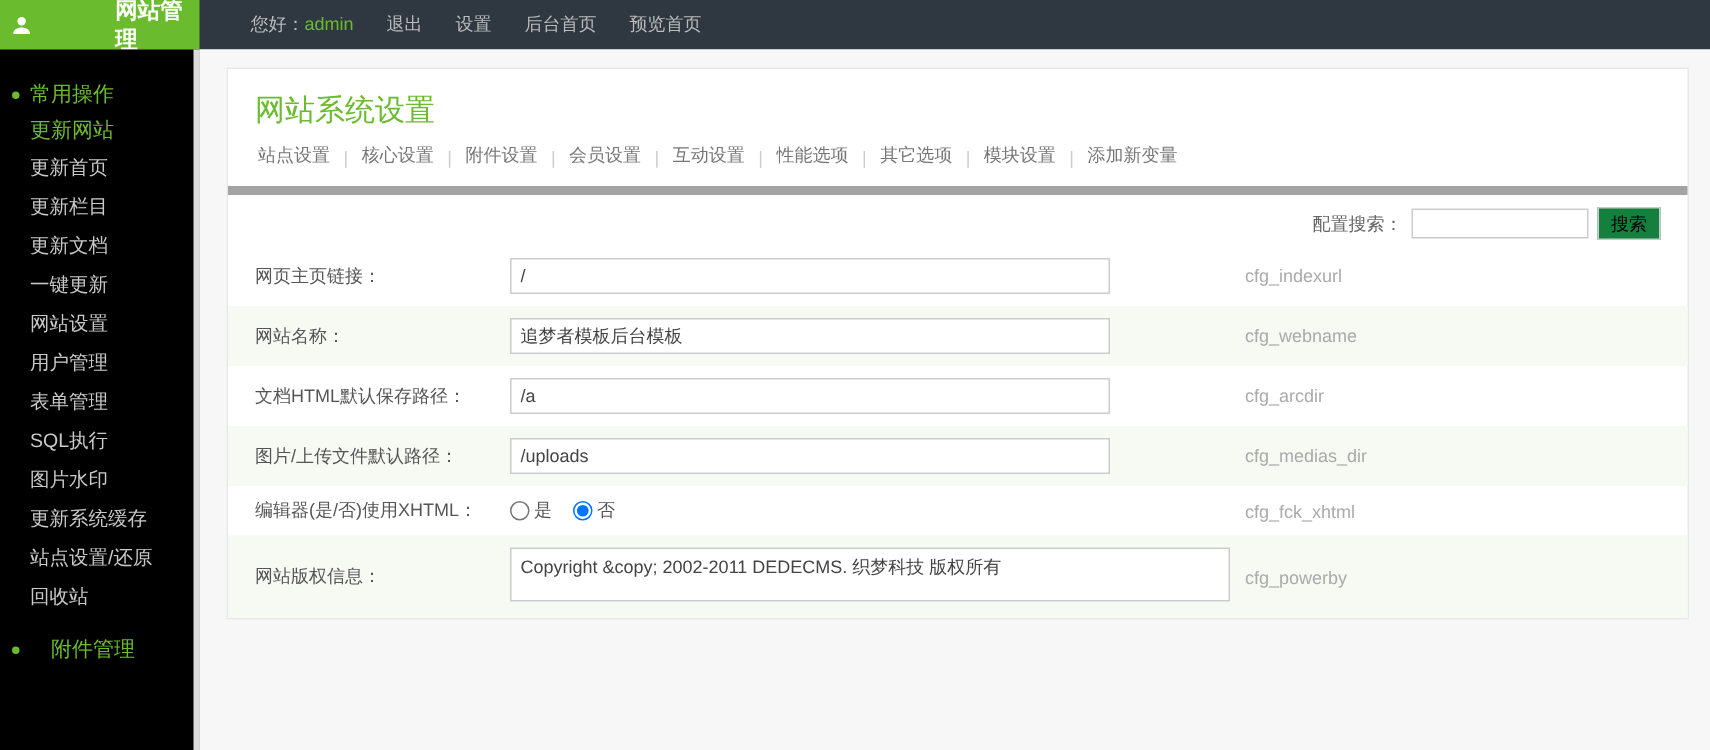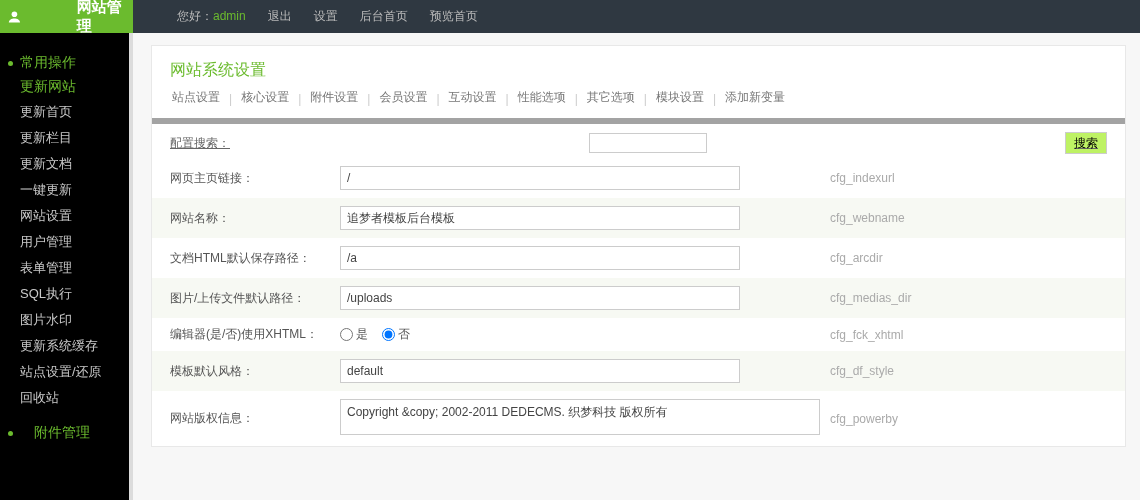--- a/index.html
+++ b/index.html
@@ -1,40 +1,40 @@
 <!DOCTYPE html>
 <html><head>
 <meta charset="utf-8">
 <style>
 * { margin:0; padding:0; box-sizing:border-box; font-family:"Microsoft YaHei",Arial,sans-serif; }
 body { width:1140px; height:500px; overflow:hidden; background:#fff; }
 .top { height:33px; background:#2f3841; display:flex; align-items:center; color:#bbb; font-size:12px; }
 .logo { width:133px; height:33px; background:#6bbb2e; color:#fff; font-size:15px; display:flex; align-items:center; font-weight:bold; padding-left:6px;gap:48px; }
 .logo svg { margin-right:6px; }
-.top-nav { display:flex; align-items:center; margin-left:44px; gap:22px; }
+.top-nav { display:flex; align-items:center; margin-left:34px; gap:22px; }
 .top-nav span { cursor:pointer; }
 .hello { color:#6bbb2e; }
 .layout { display:flex; height:467px; }
 .side { width:133px; background:#000000; padding:18px 0 0 0; font-size:13px; position:relative; }
 .group-hd { color:#6bbb2e; padding:3px 0 3px 20px; font-size:14px; position:relative; }
 .group-hd.has-dot::before { content:""; width:5px; height:5px; border-radius:50%; background:#6bbb2e; position:absolute; left:8px; top:10px; }
 .sub { color:#c9c9c9; padding:4px 0 4px 20px; font-size:13px; cursor:pointer; }
 .side-splitter { position:absolute; right:0; top:0; width:4px; height:100%; background:#dcdcdc; }
 .main { flex:1; background:#f7f7f7; overflow:auto; padding:12px 14px 0 18px; position:relative; }
 .main::-webkit-scrollbar { height:12px; width:12px; }
 .main::-webkit-scrollbar-thumb { background:#b8b8b8; }
 .main::-webkit-scrollbar-track { background:#eee; }
 .panel { background:#fff; border:1px solid #e8e8e8; padding:0; min-width:960px; }
-.ptitle { color:#6bbb2e; font-size:16px; padding:14px 18px 8px; font-weight:normal; }
+.ptitle { color:#6bbb2e; font-size:20px; padding:14px 18px 8px; font-weight:normal; }
 .tabs { display:flex; align-items:flex-end; font-size:12px; color:#777; padding:0 14px 12px; border-bottom:6px solid #a3a3a3; }
 .tabs span { padding:0 6px; cursor:pointer; }
 .tabs .sep { color:#ccc; padding:0 3px; }
-.searchbar { display:flex; justify-content:space-between; align-items:center; font-size:12px; color:#666; padding:8px 18px 4px; gap:6px;text-decoration:underline; }
+.searchbar { display:flex; justify-content:flex-end; align-items:center; font-size:12px; color:#666; padding:8px 18px 4px; gap:6px; }
 .searchbar input { width:118px; height:20px; border:1px solid #ccc; font-size:12px; padding:0 4px; }
-.searchbar button { border:1px solid #ccc; background:#bef264; height:22px; padding:0 8px; font-size:12px; cursor:pointer; }
+.searchbar button { border:1px solid #ccc; background:#15803d; height:22px; padding:0 8px; font-size:12px; cursor:pointer; }
 .row { display:flex; align-items:center; padding:8px 18px; font-size:12px; color:#555; }
 .row:nth-child(even){ background:#f7f9f3; }
 .lbl { width:170px; }
 .ctl { width:400px; }
 .ctl input[type=text] { width:400px; height:24px; border:1px solid #ccc; font-size:12px; padding:0 6px; color:#444; }
 .ctl textarea { width:480px; height:36px; border:1px solid #ccc; font-size:12px; padding:4px 6px; color:#444; resize:none; }
 .radio { display:flex; gap:14px; align-items:center; }
 .radio label { display:flex; align-items:center; gap:3px; }
 .var { flex:1; text-align:left; color:#aaa; padding-left:90px; font-size:12px; }
 .rows { }
@@ -137,25 +137,20 @@
                 </label>
                 <label>
                   <input type="radio" name="cfg_fck_xhtml" checked="" style="">
                   <span>否</span>
                 </label>
               </div>
             </div>
             <div class="var">cfg_fck_xhtml</div>
           </div>
           <div class="row">
-            <div class="lbl">模板默认风格：</div>
-            <div class="ctl"><input type="text" value="default" style=""></div>
-            <div class="var">cfg_df_style</div>
-          </div>
-          <div class="row">
             <div class="lbl">网站版权信息：</div>
             <div class="ctl"><textarea style="">Copyright &amp;copy; 2002-2011 DEDECMS. 织梦科技 版权所有</textarea></div>
             <div class="var">cfg_powerby</div>
           </div>
         </div>
     </div>
   </div>
 </div>
 
 </body></html>

